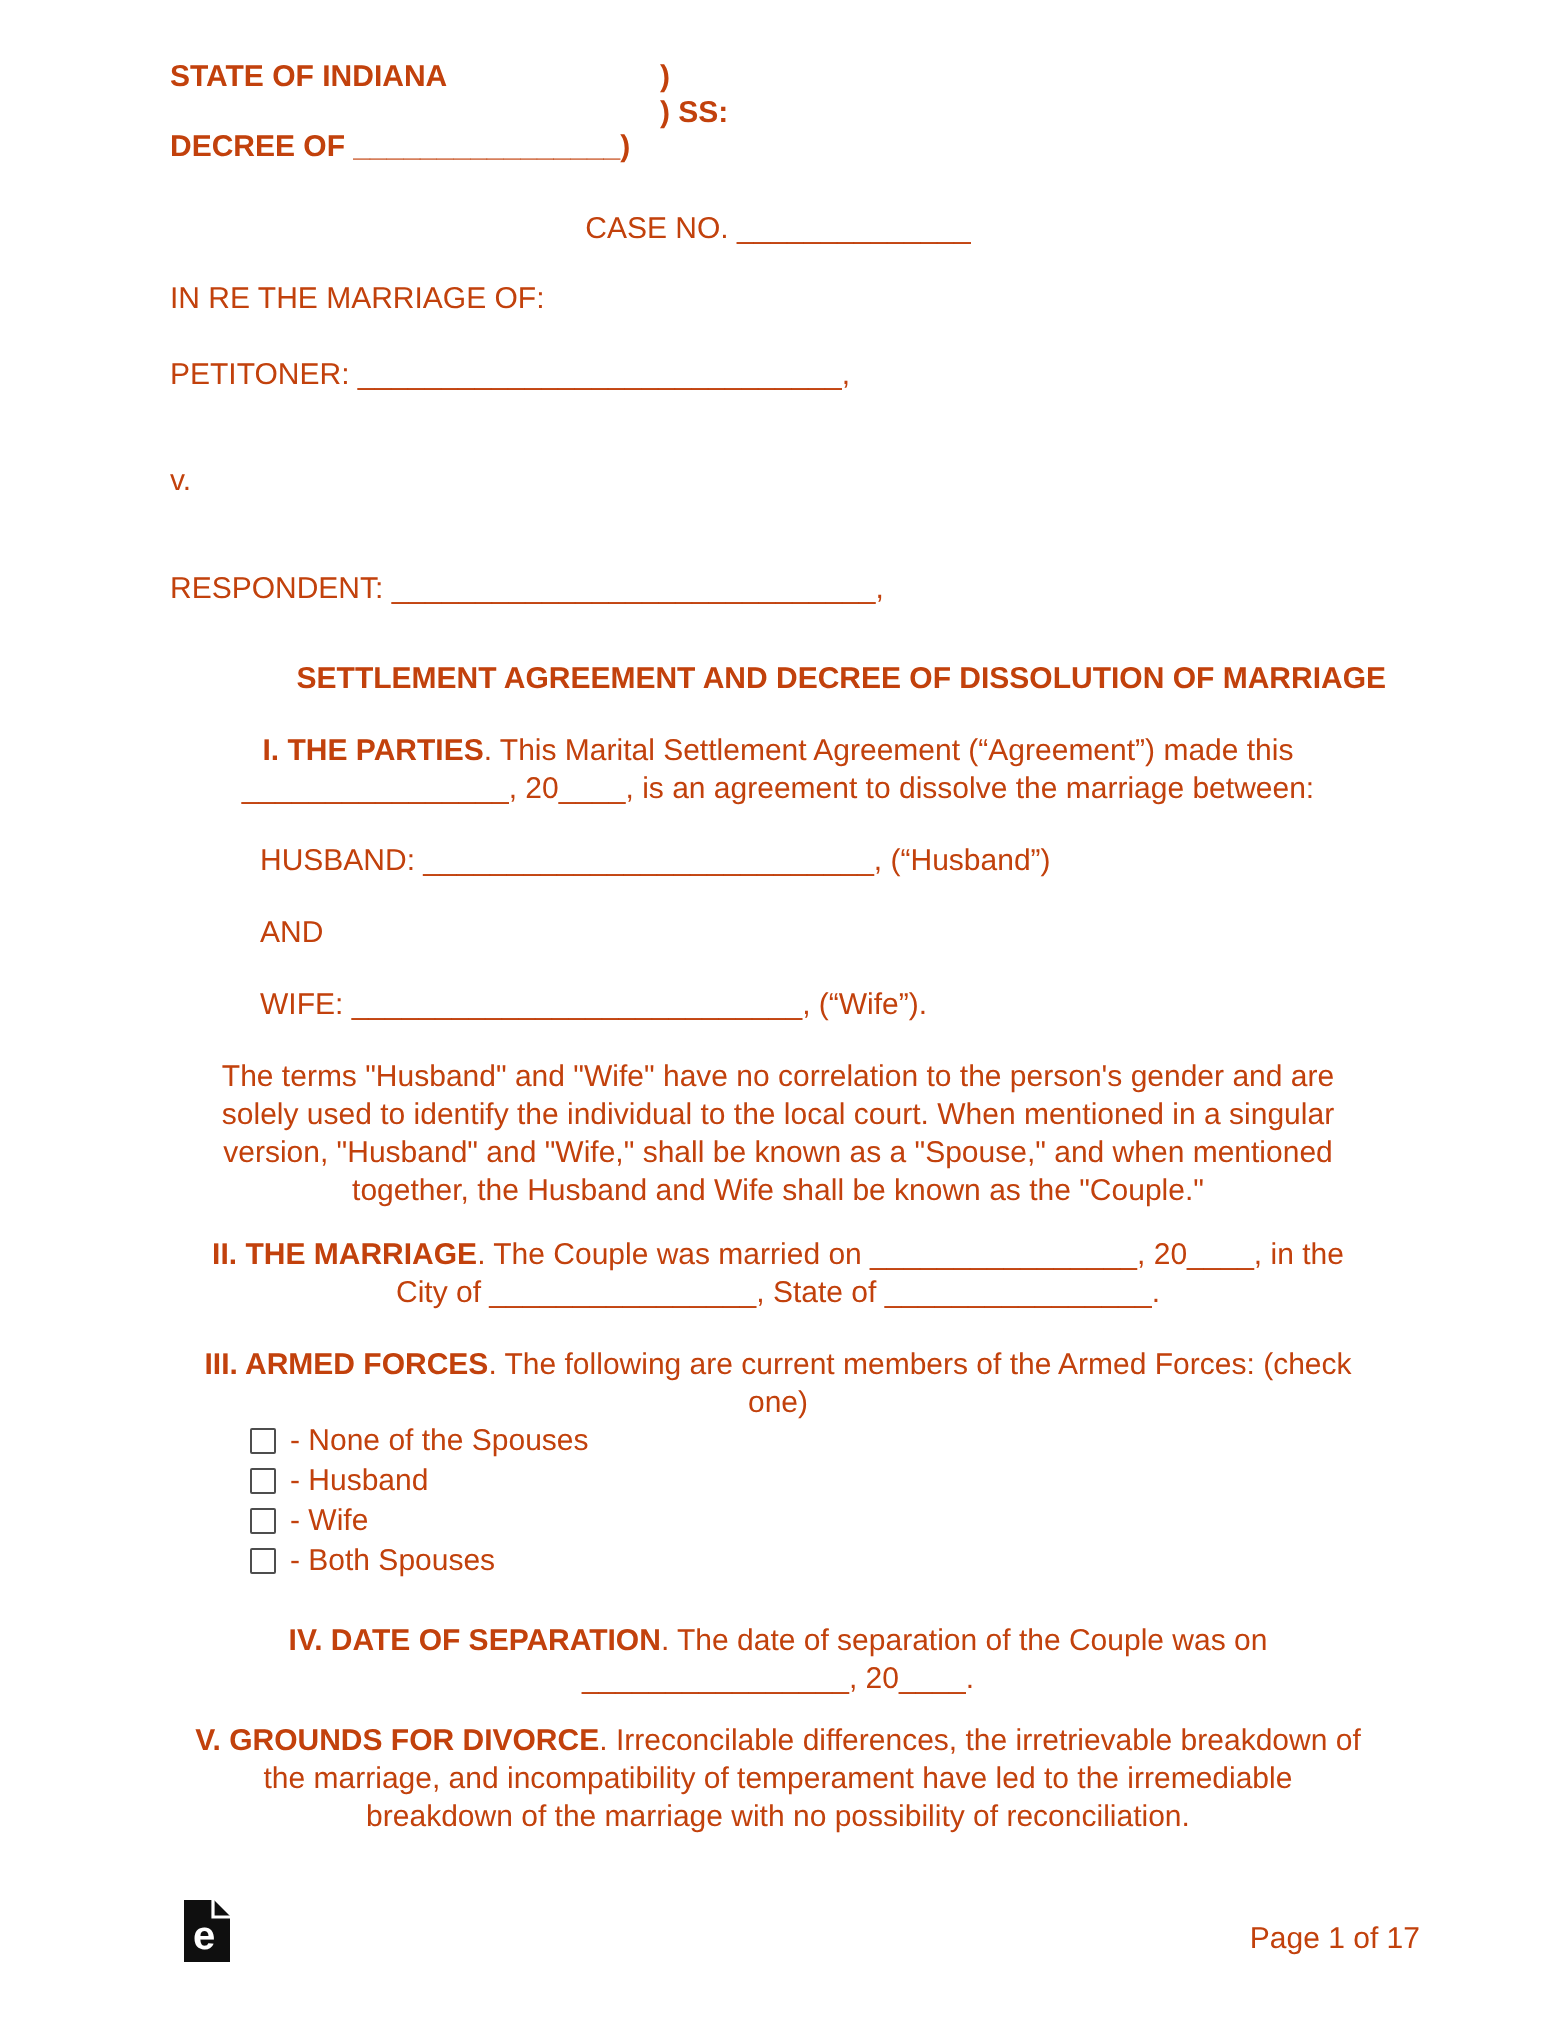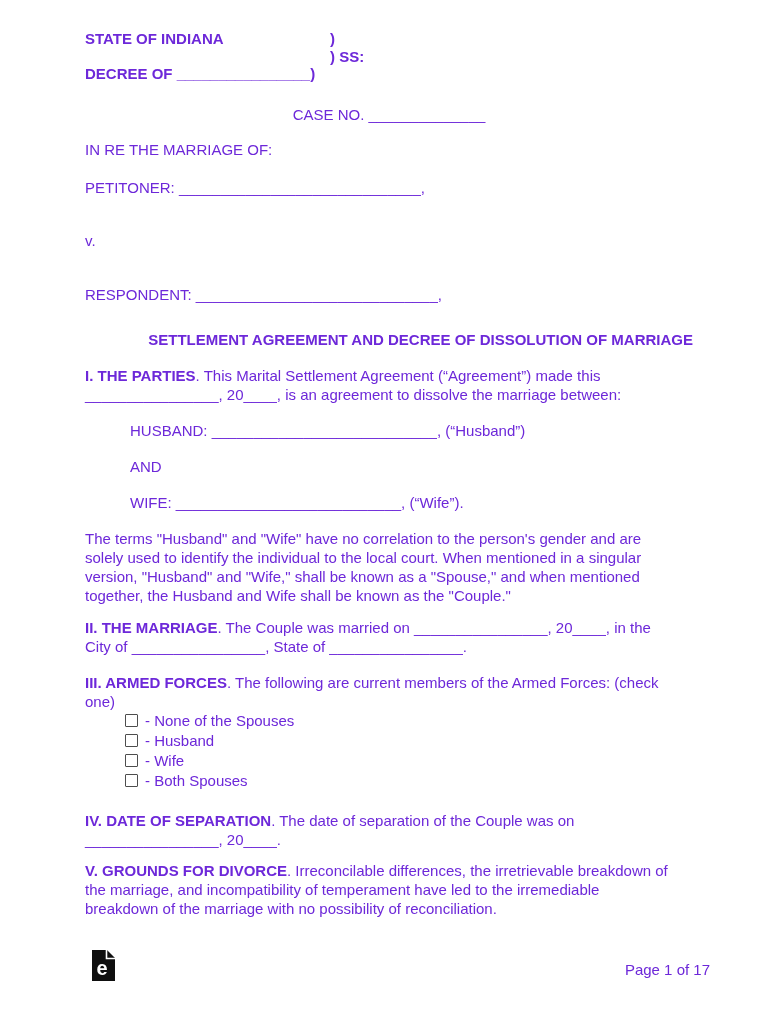--- a/index.html
+++ b/index.html
@@ -4,36 +4,36 @@
 <style>
   html, body { margin:0; padding:0; background:#ffffff; }
   .page {
     position: relative;
     width: 778px;
     height: 1012px;
     background: #ffffff;
     font-family: "Liberation Sans", sans-serif;
     font-size: 15px;
     line-height: 19px;
-    color: #6d28d9;
+    color: #c2410c;
     overflow: hidden;
   }
   .content { padding: 30px 85px 0 85px; }
   .caption { line-height: 17.5px; font-weight: bold; }
   .caption-row { display: flex; }
   .caption-left { width: 245px; }
   .case-no { text-align: center; margin-top: 22px; }
   .mt16 { margin-top: 16px; }
   .mt18 { margin-top: 18px; }
   .mt19 { margin-top: 19px; }
   .mt34 { margin-top: 34px; }
   .mt35 { margin-top: 35px; }
   .doc-title { margin-top: 26px; text-align: right; font-weight: bold; }
   .para { margin-top: 17px; }
-  .para .line { display: block; }
+  .para .line { display: block; text-align: center; }
   .indent45 { margin-left: 45px; }
   .checkbox-list { margin-top: 0; }
   .checkbox-row { display: flex; align-items: center; height: 20px; margin-left: 40px; }
   .checkbox-box {
     width: 11px; height: 11px;
     border: 1.2px solid #4d4d4d;
     border-radius: 1px;
     background: #fff;
     margin-right: 7px;
     flex: 0 0 auto;

